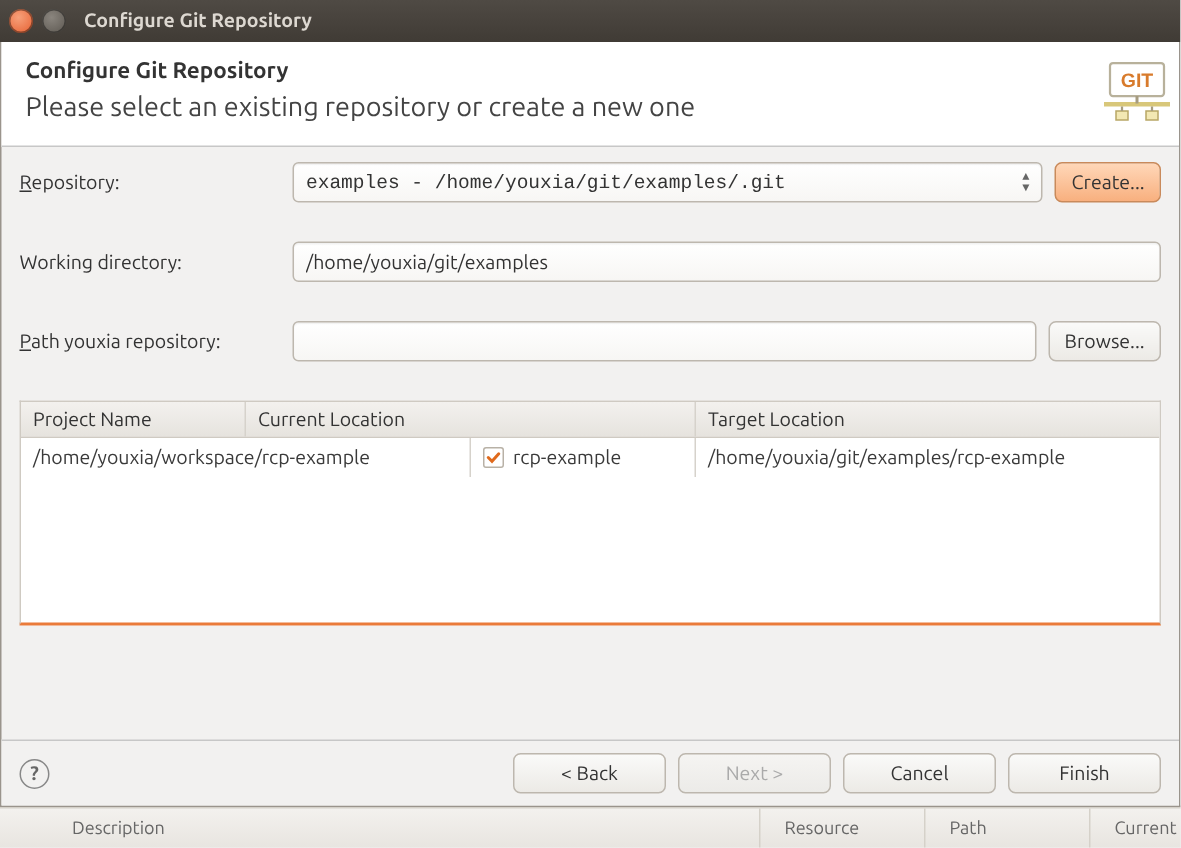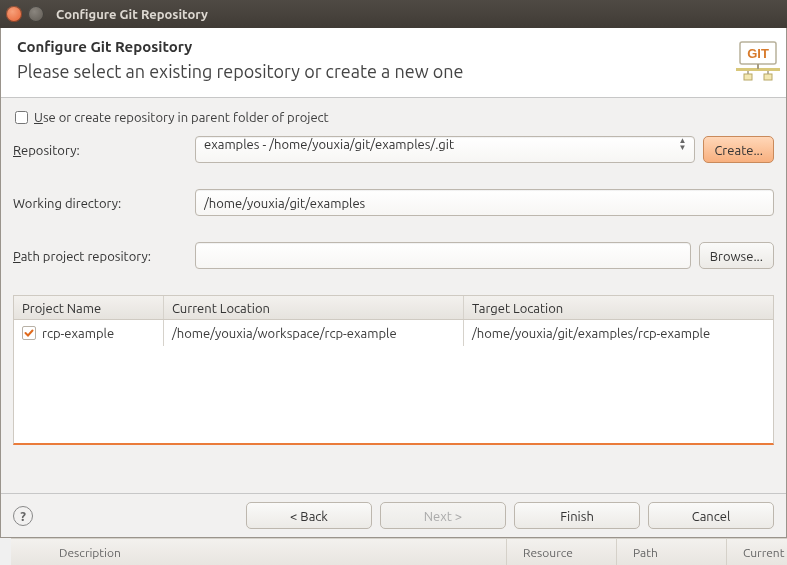--- a/index.html
+++ b/index.html
@@ -94,22 +94,23 @@
     border: 1px solid #bdb7ae;
     border-radius: 4px;
     background: linear-gradient(#fff, #f7f6f4);
     padding: 0 8px;
     font: inherit;
     color: #333;
     box-shadow: inset 0 1px 1px rgba(0,0,0,0.06);
   }
   .combo {
     display: flex;
-    align-items: flex-start;
+    align-items: center;
     justify-content: space-between;
+    font-family: Liberation Mono, monospace;
   }
   .combo-arrows {
     display: flex;
     flex-direction: column;
     font-size: 8px;
     line-height: 7px;
     color: #666;
   }
   .btn {
     height: 27px;
@@ -188,33 +189,32 @@
     border-radius: 50%;
     display: inline-flex;
     align-items: center;
     justify-content: center;
     color: #666;
     font-size: 13px;
     font-weight: bold;
     cursor: pointer;
   }
   .footer-spacer { flex: 1; }
-  .footer .btn { width: 126px; }
+  .footer .btn { width: 102px; }
   .behind {
     position: absolute;
     top: 538px;
     left: 0; right: 0;
     height: 27px;
     display: flex;
     align-items: center;
     background: linear-gradient(#f3f1ee, #e8e5e0);
     border-top: 1px solid #d5d1c9;
     color: #666;
     font-size: 12px;
-    margin-left: 11px;
   }
   .behind span { padding: 0 16px; border-right: 1px solid #d5d1c9; height: 100%; display: flex; align-items: center;}
 </style>
 </head>
 <body>
 
 <div class="titlebar">
   <span class="tb-btn tb-close"></span>
   <span class="tb-btn tb-min"></span>
   <span class="tb-title">Configure Git Repository</span>
@@ -234,77 +234,73 @@
         <rect x="10" y="36" width="8" height="6" fill="#f3e8b3" stroke="#b8a766"></rect>
         <rect x="30" y="36" width="8" height="6" fill="#f3e8b3" stroke="#b8a766"></rect>
         <line x1="14" y1="33" x2="14" y2="36" stroke="#a69c80" stroke-width="1.5"></line>
         <line x1="34" y1="33" x2="34" y2="36" stroke="#a69c80" stroke-width="1.5"></line>
       </svg>
     </div>
   </div>
 
   <div class="body-area">
 
-    <label class="checkline">
-      <input type="checkbox" style="">
-      <span><span class="u">U</span><span>se or create repository in parent folder of project</span></span>
-    </label>
 
     <div class="form-row">
       <div class="form-label"><span class="u">R</span><span>epository:</span></div>
       <div class="combo">
         <span>examples - /home/youxia/git/examples/.git</span>
         <span class="combo-arrows">
             <span>▲</span>
             <span>▼</span>
           </span>
       </div>
       <button class="btn btn-orange">Create...</button>
     </div>
 
     <div class="form-row">
       <div class="form-label">Working directory:</div>
       <input class="text-input" readonly="" value="/home/youxia/git/examples" style="">
     </div>
 
     <div class="form-row">
-      <div class="form-label"><span class="u">P</span><span>ath project repository:</span></div>
+      <div class="form-label"><span class="u">P</span><span>ath youxia repository:</span></div>
       <input class="text-input" value="" style="">
       <button class="btn">Browse...</button>
     </div>
 
     <div class="table-wrap">
       <div class="thead">
         <div class="th col-proj">Project Name</div>
         <div class="th col-cur">Current Location</div>
         <div class="th col-tgt">Target Location</div>
       </div>
       <div class="trow">
+        <div class="td col-cur">/home/youxia/workspace/rcp-example</div>
         <div class="td col-proj">
           <span class="row-check">
             <svg width="10" height="10" viewBox="0 0 10 10">
               <path d="M1.5 5 L4 7.5 L8.5 2.5" stroke="#e06a1c" stroke-width="2" fill="none" stroke-linecap="round"></path>
             </svg>
           </span>
           <span>rcp-example</span>
         </div>
-        <div class="td col-cur">/home/youxia/workspace/rcp-example</div>
         <div class="td col-tgt">/home/youxia/git/examples/rcp-example</div>
       </div>
     </div>
 
   </div>
 
   <div class="footer">
     <span class="help-icon">?</span>
     <span class="footer-spacer"></span>
     <button class="btn">&lt; Back</button>
     <button class="btn" disabled="">Next &gt;</button>
+    <button class="btn">Cancel</button>
     <button class="btn">Finish</button>
-    <button class="btn">Cancel</button>
   </div>
 
 </div>
 
 <div class="behind">
   <span style="width:18px;border:none"></span>
   <span style="flex:1">Description</span>
   <span style="width:110px">Resource</span>
   <span style="width:110px">Path</span>
   <span style="width:60px;border:none">Current</span>

